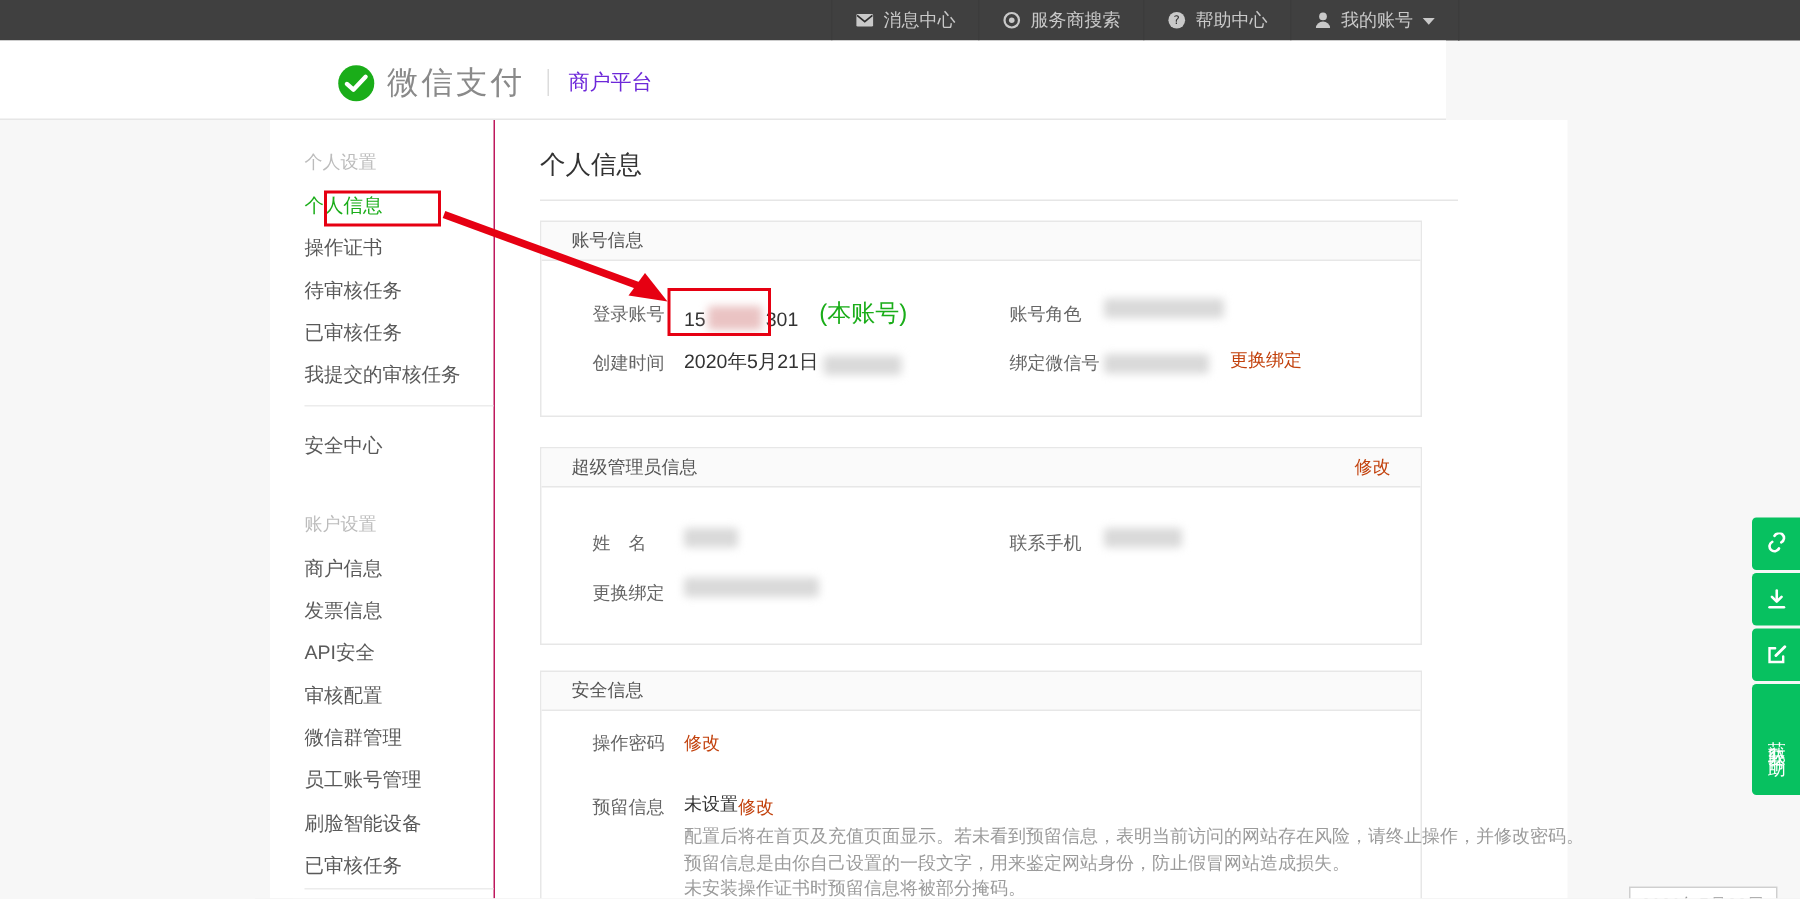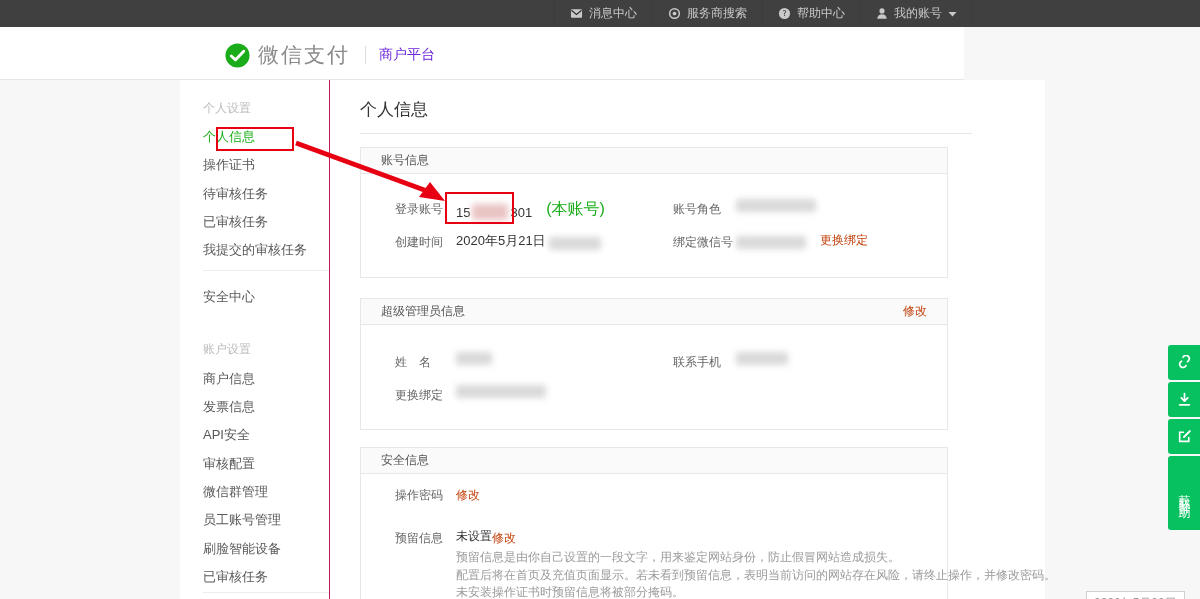--- a/index.html
+++ b/index.html
@@ -209,22 +209,22 @@
     <div class="panel panel-3">
       <div class="panel-header">
         <span>安全信息</span>
       </div>
       <div class="f-label" style="left:34px; top:39px">操作密码</div>
       <a class="link" style="position:absolute; left:95px; top:39px">修改</a>
       <div class="f-label" style="left:34px; top:82px">预留信息</div>
       <div class="f-value" style="left:95px; top:80px; font-size:12px">未设置</div>
       <a class="link" style="position:absolute; left:131px; top:82px">修改</a>
       <div class="desc">
+        <div>配置后将在首页及充值页面显示。若未看到预留信息，表明当前访问的网站存在风险，请终止操作，并修改密码。</div>
         <div>预留信息是由你自己设置的一段文字，用来鉴定网站身份，防止假冒网站造成损失。</div>
-        <div>配置后将在首页及充值页面显示。若未看到预留信息，表明当前访问的网站存在风险，请终止操作，并修改密码。</div>
         <div>未安装操作证书时预留信息将被部分掩码。</div>
       </div>
     </div>
   </div>
 
   <div class="anno-box sidebar-box"></div>
   <div class="anno-box account-box"></div>
   <svg class="anno-arrow" width="160" height="70">
     <line x1="3" y1="4" x2="134" y2="52" stroke="#e60012" stroke-width="5"></line>
     <polygon points="152,62 126,58 137,43" fill="#e60012"></polygon>

